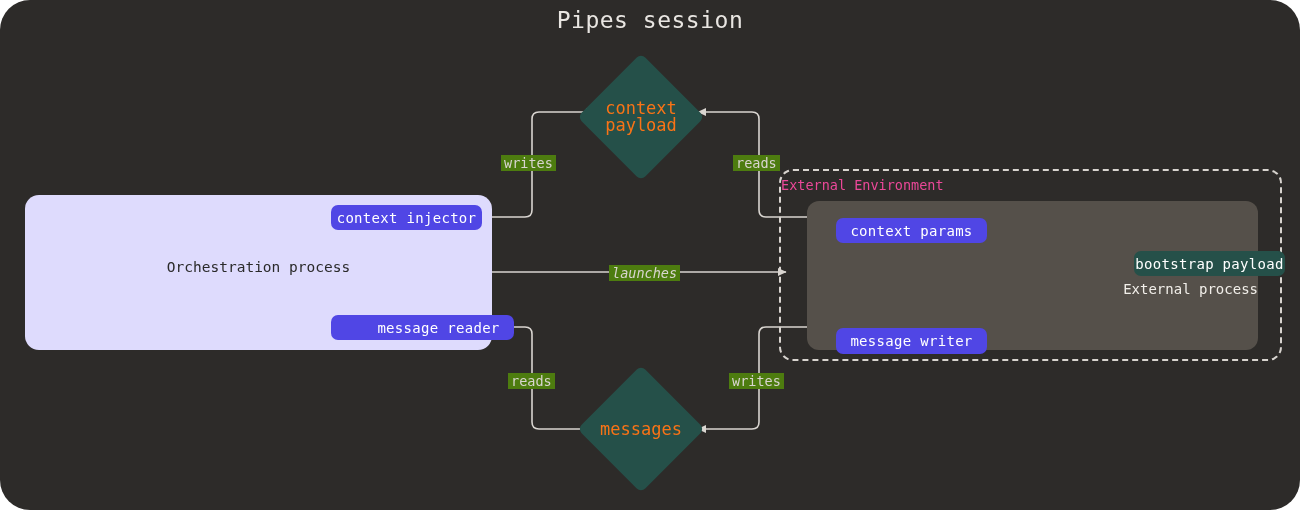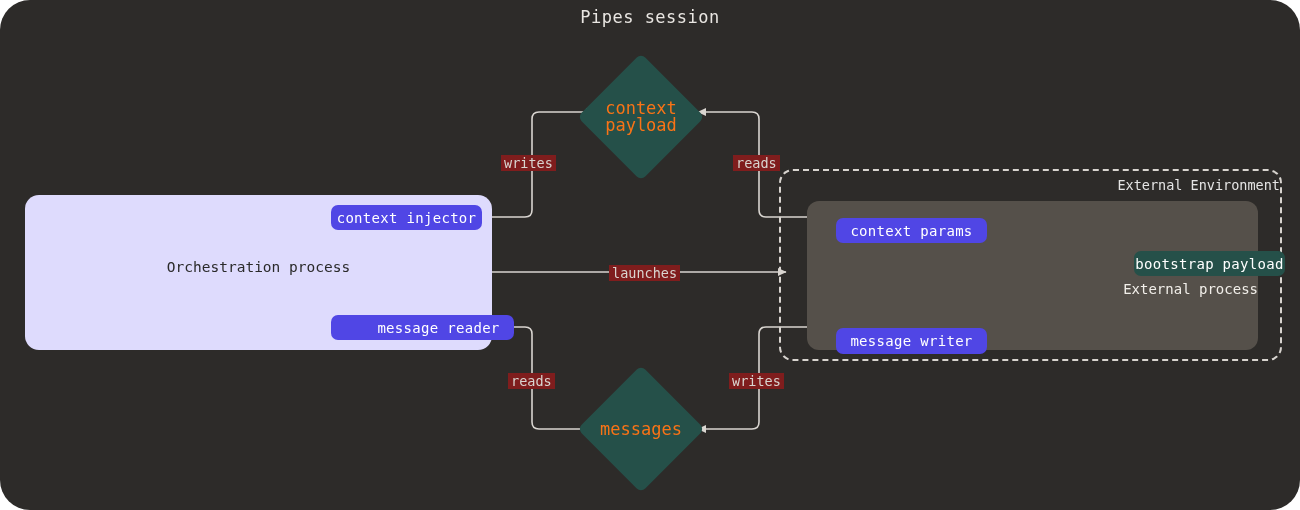--- a/index.html
+++ b/index.html
@@ -29,21 +29,21 @@
     height: 510px;
     pointer-events: none;
   }
   .diagram-title {
     position: absolute;
     left: 0;
     top: 7px;
     width: 1300px;
     text-align: center;
     color: #e9e6e2;
-    font-size: 17px;
+    font-size: 23px;
     letter-spacing: 0.5px;
   }
 
   
   #orchestration-panel {
     position: absolute;
     left: 25px;
     top: 195px;
     width: 467px;
     height: 155px;
@@ -85,22 +85,22 @@
     height: 192px;
     border: 2px dashed #d8d4cf;
     border-radius: 14px;
     box-sizing: border-box;
   }
   #external-environment-label {
     position: absolute;
     left: 0;
     top: 6px;
     width: 499px;
-    text-align: right;
-    color: #e5e5e5;
+    text-align: left;
+    color: #ec4899;
     font-size: 13.5px;
   }
   #external-process {
     position: absolute;
     left: 26px;
     top: 30px;
     width: 451px;
     height: 149px;
     background: #55504a;
     border-radius: 12px;
@@ -157,21 +157,21 @@
   
   .edge-label {
     position: absolute;
     color: #d9d5d0;
     font-size: 13.5px;
     white-space: nowrap;
     background: #2d2b29;
     padding: 0 3px;
   }
   .edge-label.on-gray { background: #55504a; }
-  .edge-label.on-dark { background: #7f1d1d; }
+  .edge-label.on-dark { background: #4d7c0f; }
 </style>
 </head>
 <body>
 
 <div id="canvas">
 
   <div class="diagram-title">Pipes session</div>
 
   <svg id="edge-layer" viewBox="0 0 1300 510">
     <defs>
@@ -194,21 +194,21 @@
       <path d="M960,217 L1098,217" marker-end="url(#arrow)"></path>
 
       <path d="M884,316 L884,304 Q884,297 891,297 L1136,297 Q1143,297 1143,290 L1143,237" marker-end="url(#arrow)"></path>
 
       <path d="M1185,316 L1185,237" marker-end="url(#arrow)"></path>
     </g>
   </svg>
 
   <div class="edge-label on-dark" style="left:501px; top:155px;">writes</div>
   <div class="edge-label on-dark" style="left:733px; top:155px;">reads</div>
-  <div class="edge-label on-dark" style="left:609px; top:265px;">launches</div>
+  <div class="edge-label on-dark" style="left:609px; top:265px;font-style:italic;">launches</div>
   <div class="edge-label on-dark" style="left:508px; top:373px;">reads</div>
   <div class="edge-label on-dark" style="left:729px; top:373px;">writes</div>
   <div class="edge-label on-gray" style="left:990px; top:210px;">consumes</div>
   <div class="edge-label on-gray" style="left:990px; top:290px;">consumes</div>
   <div class="edge-label on-gray" style="left:1160px; top:264px;">loads</div>
 
   <div id="orchestration-panel">
     <div id="orchestration-label">Orchestration process</div>
     <div id="pill-context-injector" class="pill purple">context injector</div>
     <div id="pill-message-reader" class="pill purple">message reader</div>

